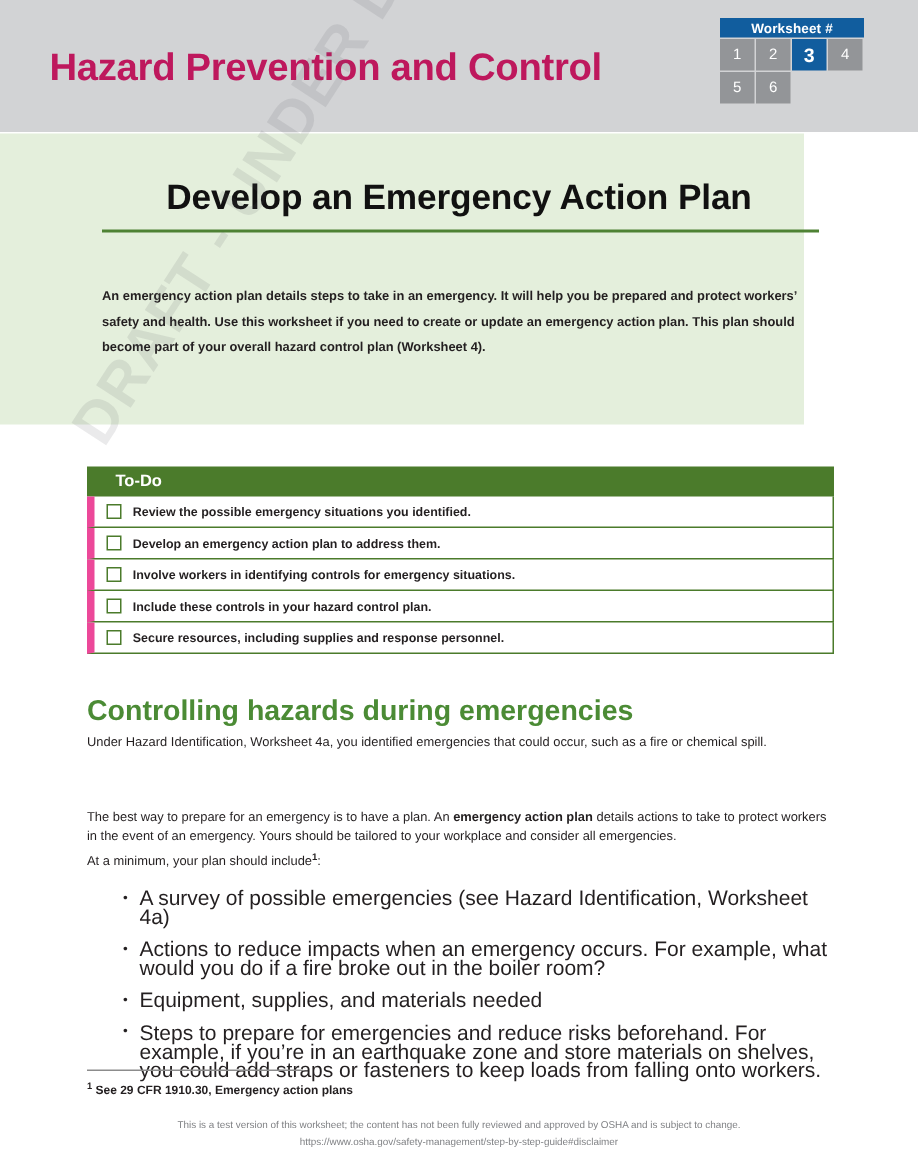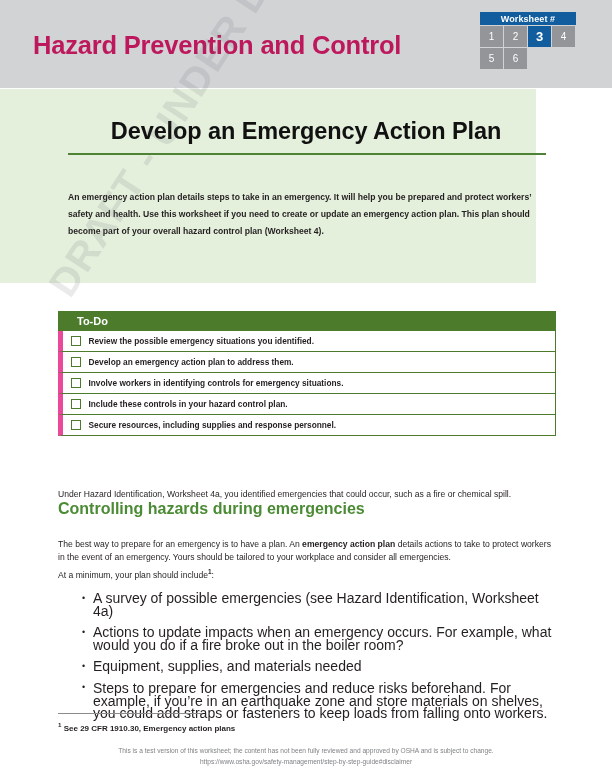--- a/index.html
+++ b/index.html
@@ -172,24 +172,23 @@
   .todo-label {
     font-size: 8.3px;
     font-weight: bold;
     color: #231f20;
   }
 
   
   .section-head {
     position: absolute;
     left: 58px; top: 464px;
-    font-size: 16px;
+    font-size: 19px;
     font-weight: bold;
     color: #4b8b35;
-    margin-top: 36px;
   }
   .body-text {
     position: absolute;
     left: 58px;
     width: 498px;
     font-size: 8.6px;
     line-height: 12.6px;
     color: #231f20;
   }
   .p1 { top: 488px; }
@@ -312,21 +311,21 @@
   <div class="section-head">Controlling hazards during emergencies</div>
 
   <div class="body-text p1">Under Hazard Identification, Worksheet 4a, you identified emergencies that could occur, such as a fire or chemical spill.</div>
 
   <div class="body-text p2"><span>The best way to prepare for an emergency is to have a plan. An </span><span class="b">emergency action plan</span><span> details actions to take to protect workers in the event of an emergency. Yours should be tailored to your workplace and consider all emergencies.</span></div>
 
   <div class="body-text p3"><span>At a minimum, your plan should include</span><sup class="fnref">1</sup><span>:</span></div>
 
   <ul class="bullets">
     <li>A survey of possible emergencies (see Hazard Identification, Worksheet 4a)</li>
-    <li>Actions to update impacts when an emergency occurs. For example, what would you do if a fire broke out in the boiler room?</li>
+    <li>Actions to reduce impacts when an emergency occurs. For example, what would you do if a fire broke out in the boiler room?</li>
     <li>Equipment, supplies, and materials needed</li>
     <li>Steps to prepare for emergencies and reduce risks beforehand. For example, if you’re in an earthquake zone and store materials on shelves, you could add straps or fasteners to keep loads from falling onto workers.</li>
   </ul>
 
   <div class="fn-rule"></div>
   <div class="fn-text"><sup>1</sup><span> See 29 CFR 1910.30, Emergency action plans</span></div>
 
   <div class="footer">
     <div>This is a test version of this worksheet; the content has not been fully reviewed and approved by OSHA and is subject to change.</div>
     <div>https://www.osha.gov/safety-management/step-by-step-guide#disclaimer</div>

